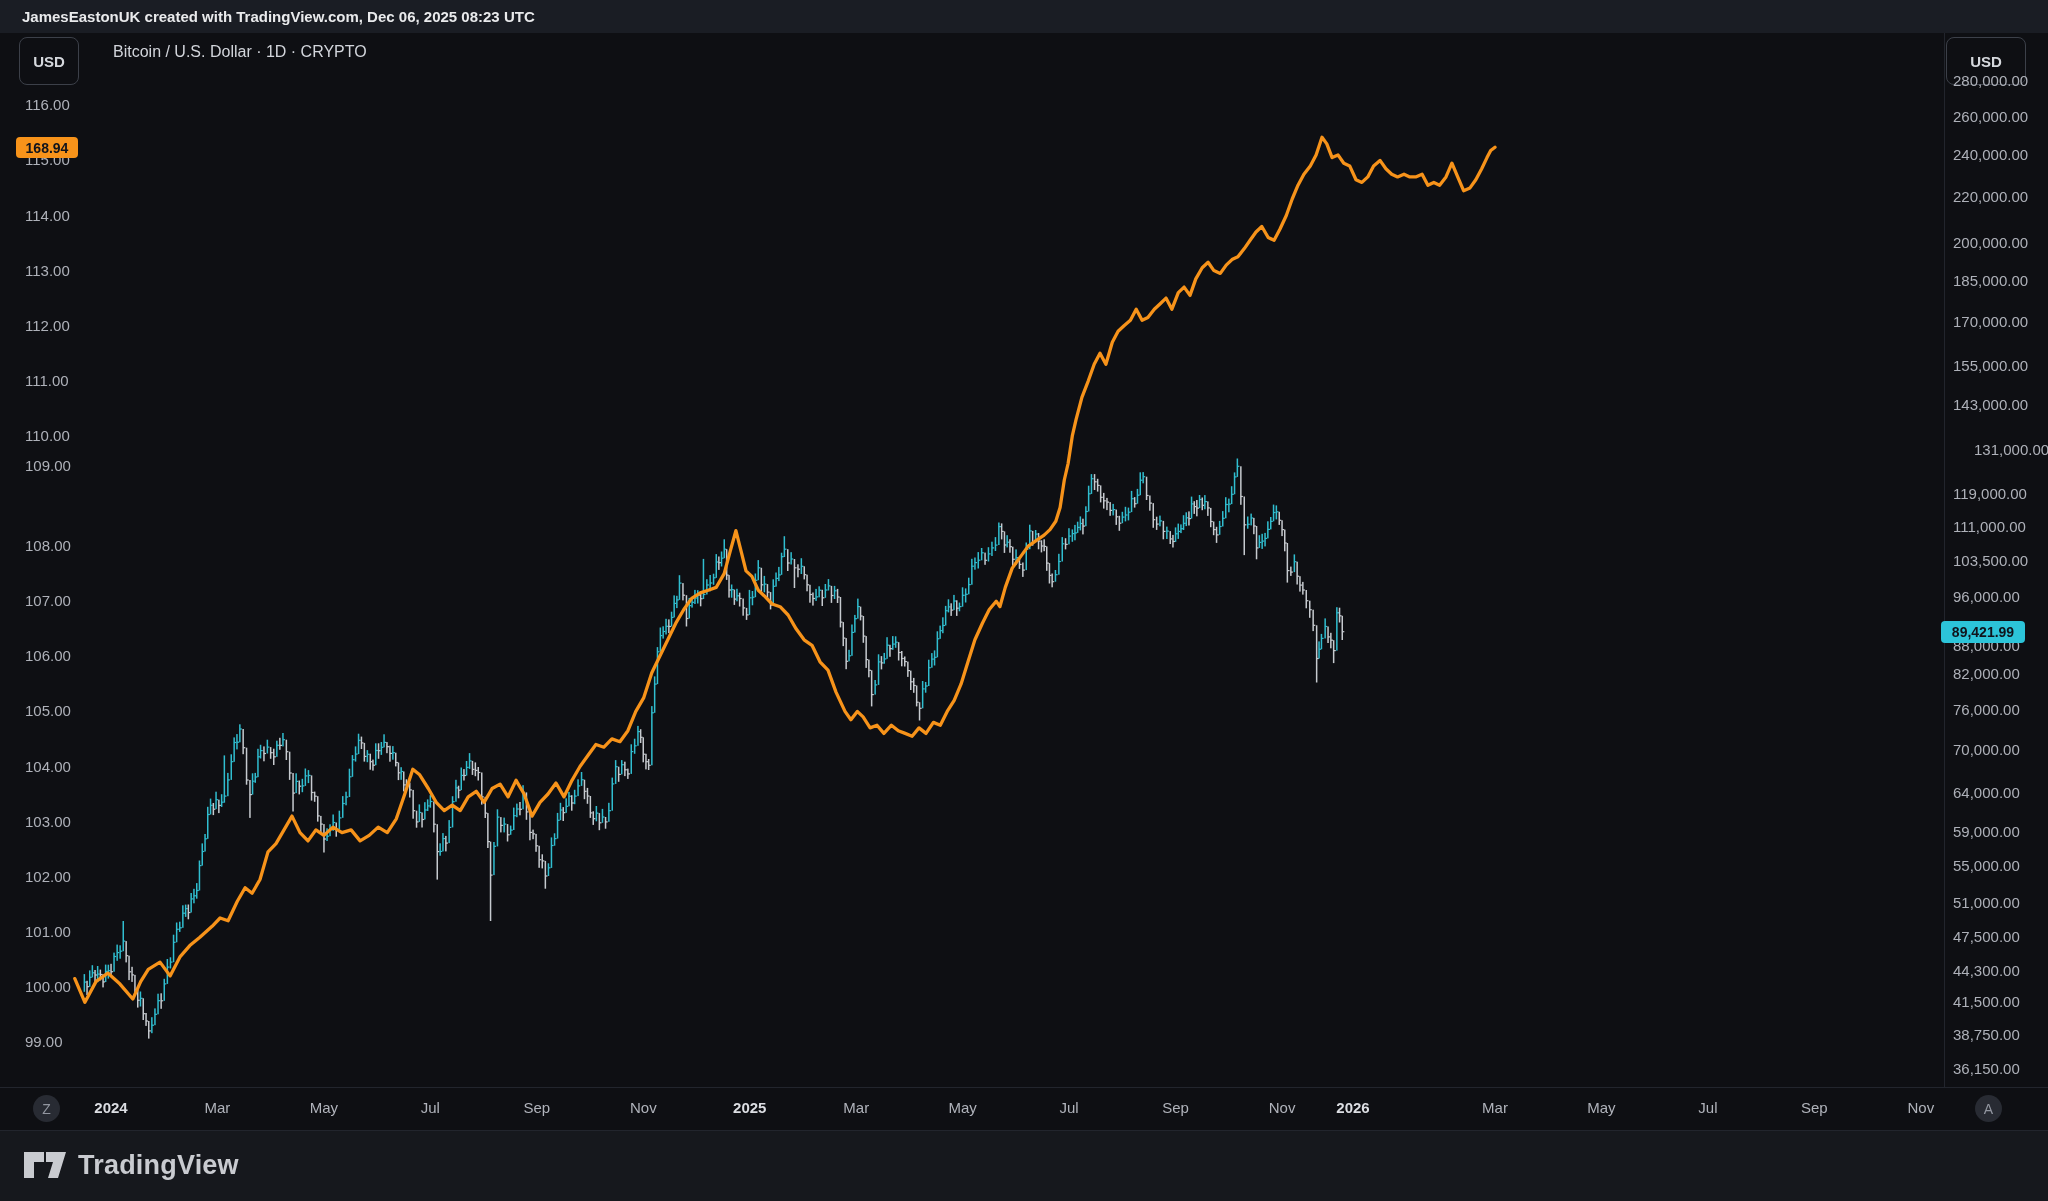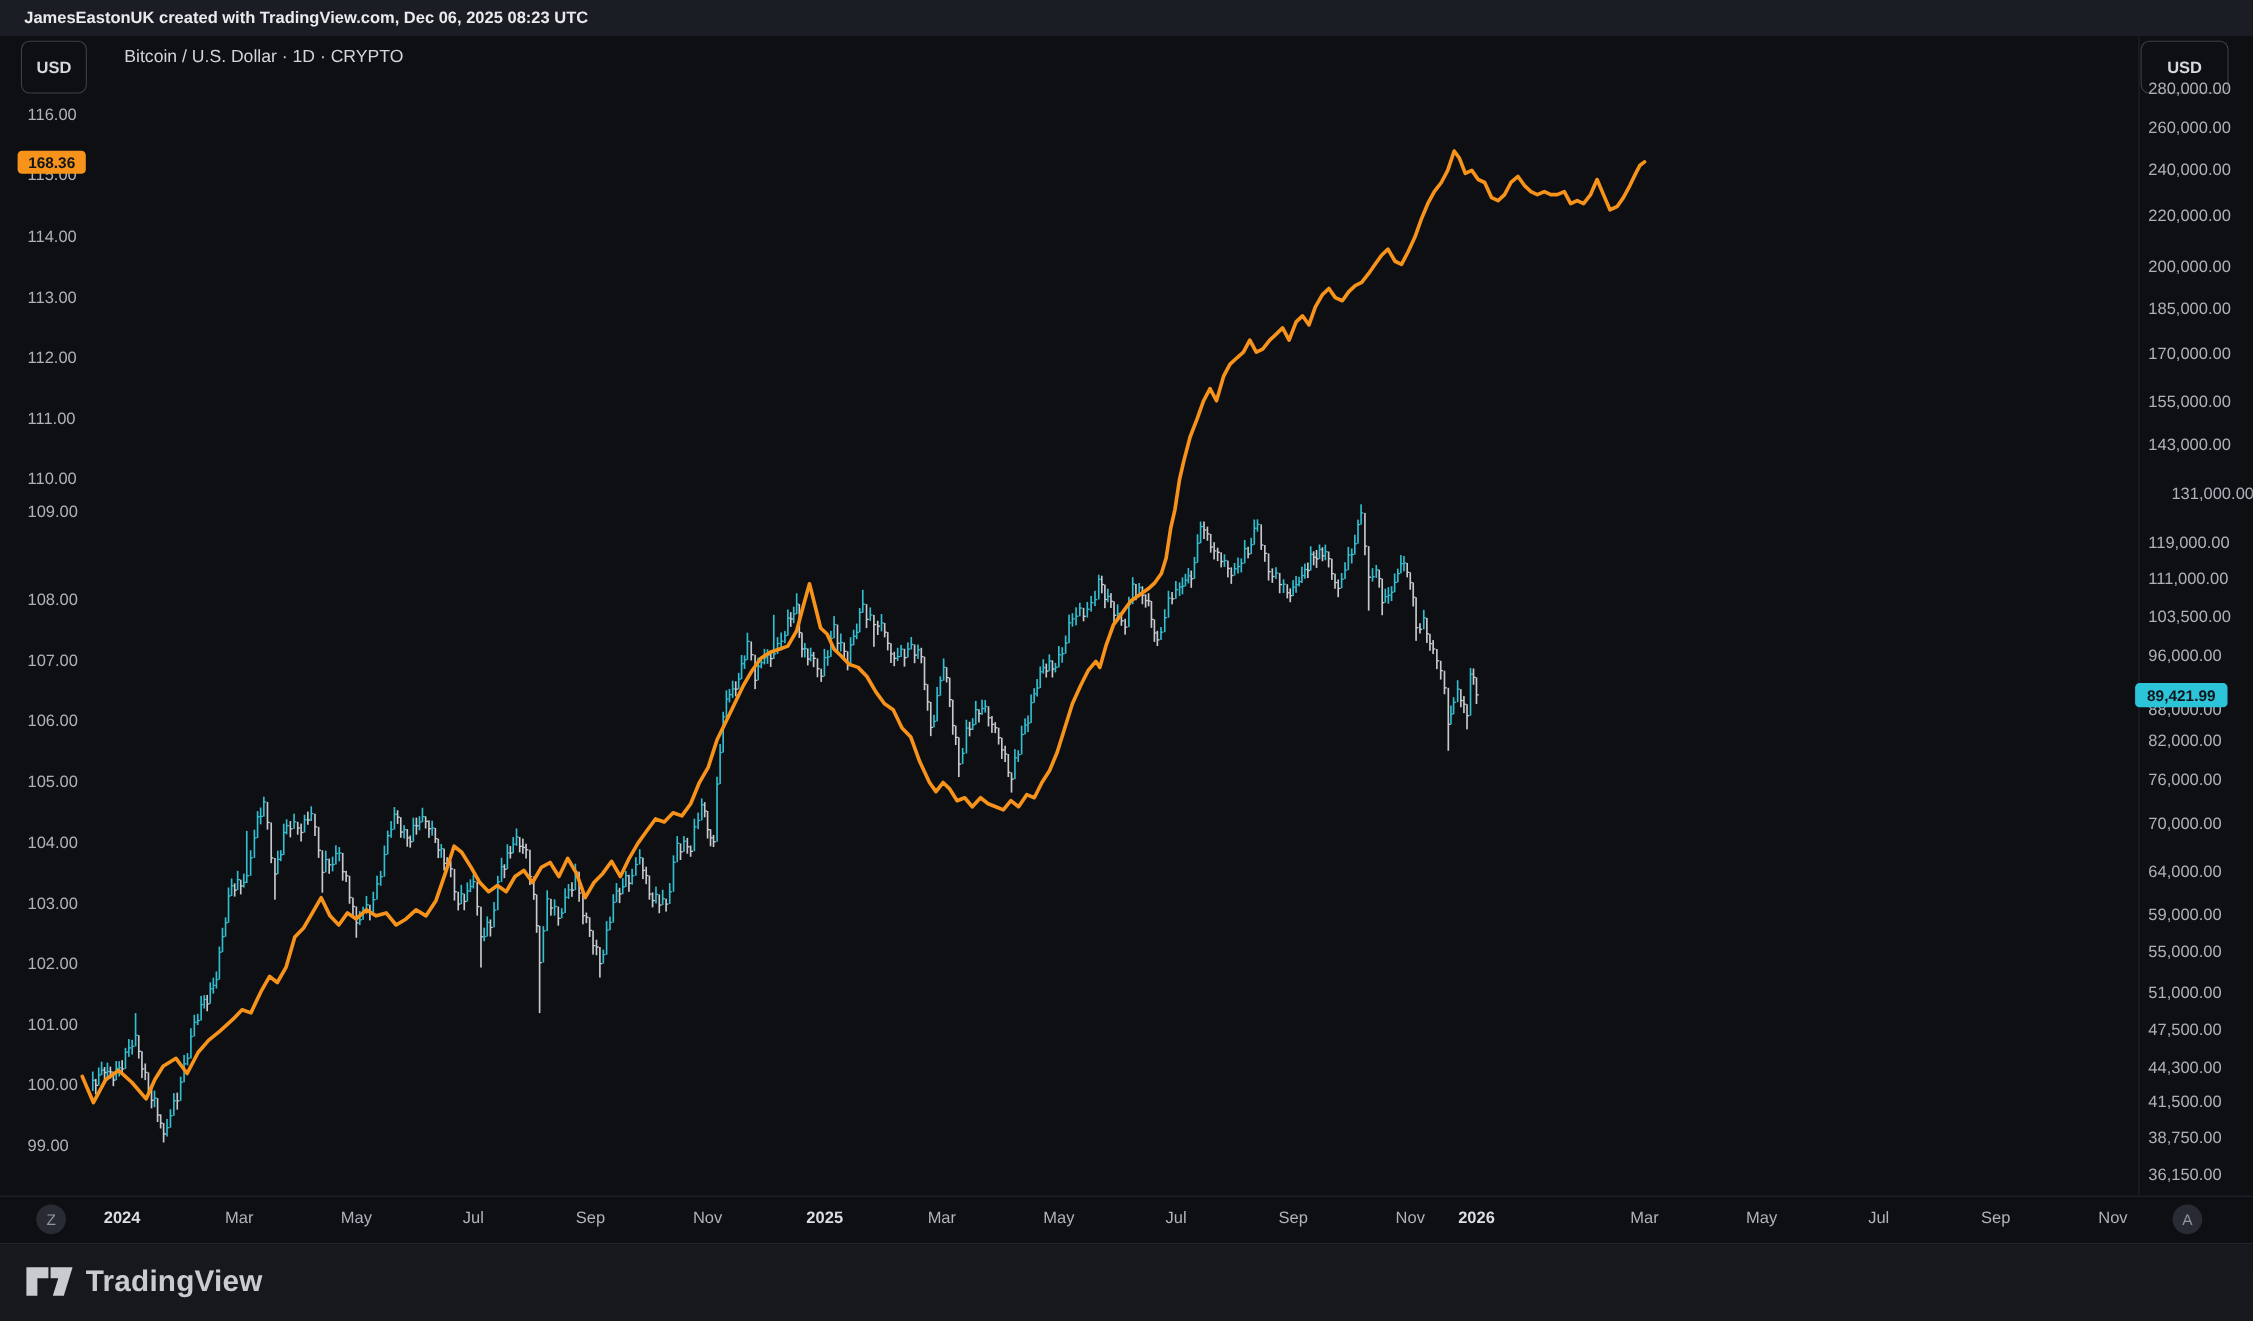--- a/index.html
+++ b/index.html
@@ -958,33 +958,33 @@
     <div class="month-tick" style="left: 323.92px; top: 1100px;">May</div>
     <div class="month-tick" style="left: 430.38px; top: 1100px;">Jul</div>
     <div class="month-tick" style="left: 536.84px; top: 1100px;">Sep</div>
     <div class="month-tick" style="left: 643.3px; top: 1100px;">Nov</div>
     <div class="month-tick year" style="left: 749.76px; top: 1100px;">2025</div>
     <div class="month-tick" style="left: 856.22px; top: 1100px;">Mar</div>
     <div class="month-tick" style="left: 962.68px; top: 1100px;">May</div>
     <div class="month-tick" style="left: 1069.14px; top: 1100px;">Jul</div>
     <div class="month-tick" style="left: 1175.6px; top: 1100px;">Sep</div>
     <div class="month-tick" style="left: 1282.06px; top: 1100px;">Nov</div>
-    <div class="month-tick year" style="left: 1324px; top: 1100px; text-align: right;">2026</div>
+    <div class="month-tick year" style="left: 1353px; top: 1100px;">2026</div>
     <div class="month-tick" style="left: 1494.98px; top: 1100px;">Mar</div>
     <div class="month-tick" style="left: 1601.44px; top: 1100px;">May</div>
     <div class="month-tick" style="left: 1707.9px; top: 1100px;">Jul</div>
     <div class="month-tick" style="left: 1814.36px; top: 1100px;">Sep</div>
     <div class="month-tick" style="left: 1920.82px; top: 1100px;">Nov</div>
   </div>
 
 <div class="abs hairline" style="left:0;top:1087px;width:2048px;height:1px;"></div>
 <div class="abs hairline" style="left:0;top:1130px;width:2048px;height:1px;"></div>
 <div class="abs hairline" style="left:1944px;top:33px;width:1px;height:1054px;"></div>
 
-<div class="price-tag" id="tag-left">168.36</div>
+<div class="price-tag" id="tag-left">168.94</div>
 <div class="tick" id="hidden-right-label">88,000.00</div>
 <div class="price-tag" id="tag-right">89,421.99</div>
 
 <div class="axis-round-btn" id="z-button">Z</div>
 <div class="axis-round-btn" id="a-button">A</div>
 
 <div class="abs" id="footer"></div>
 <div class="abs" id="tv-logo">
   <svg width="46" height="34" viewBox="0 0 46 34">
     <polygon points="2,4 22,4 22,14 12,14 12,30 2,30" fill="#c9cbd0"></polygon>

